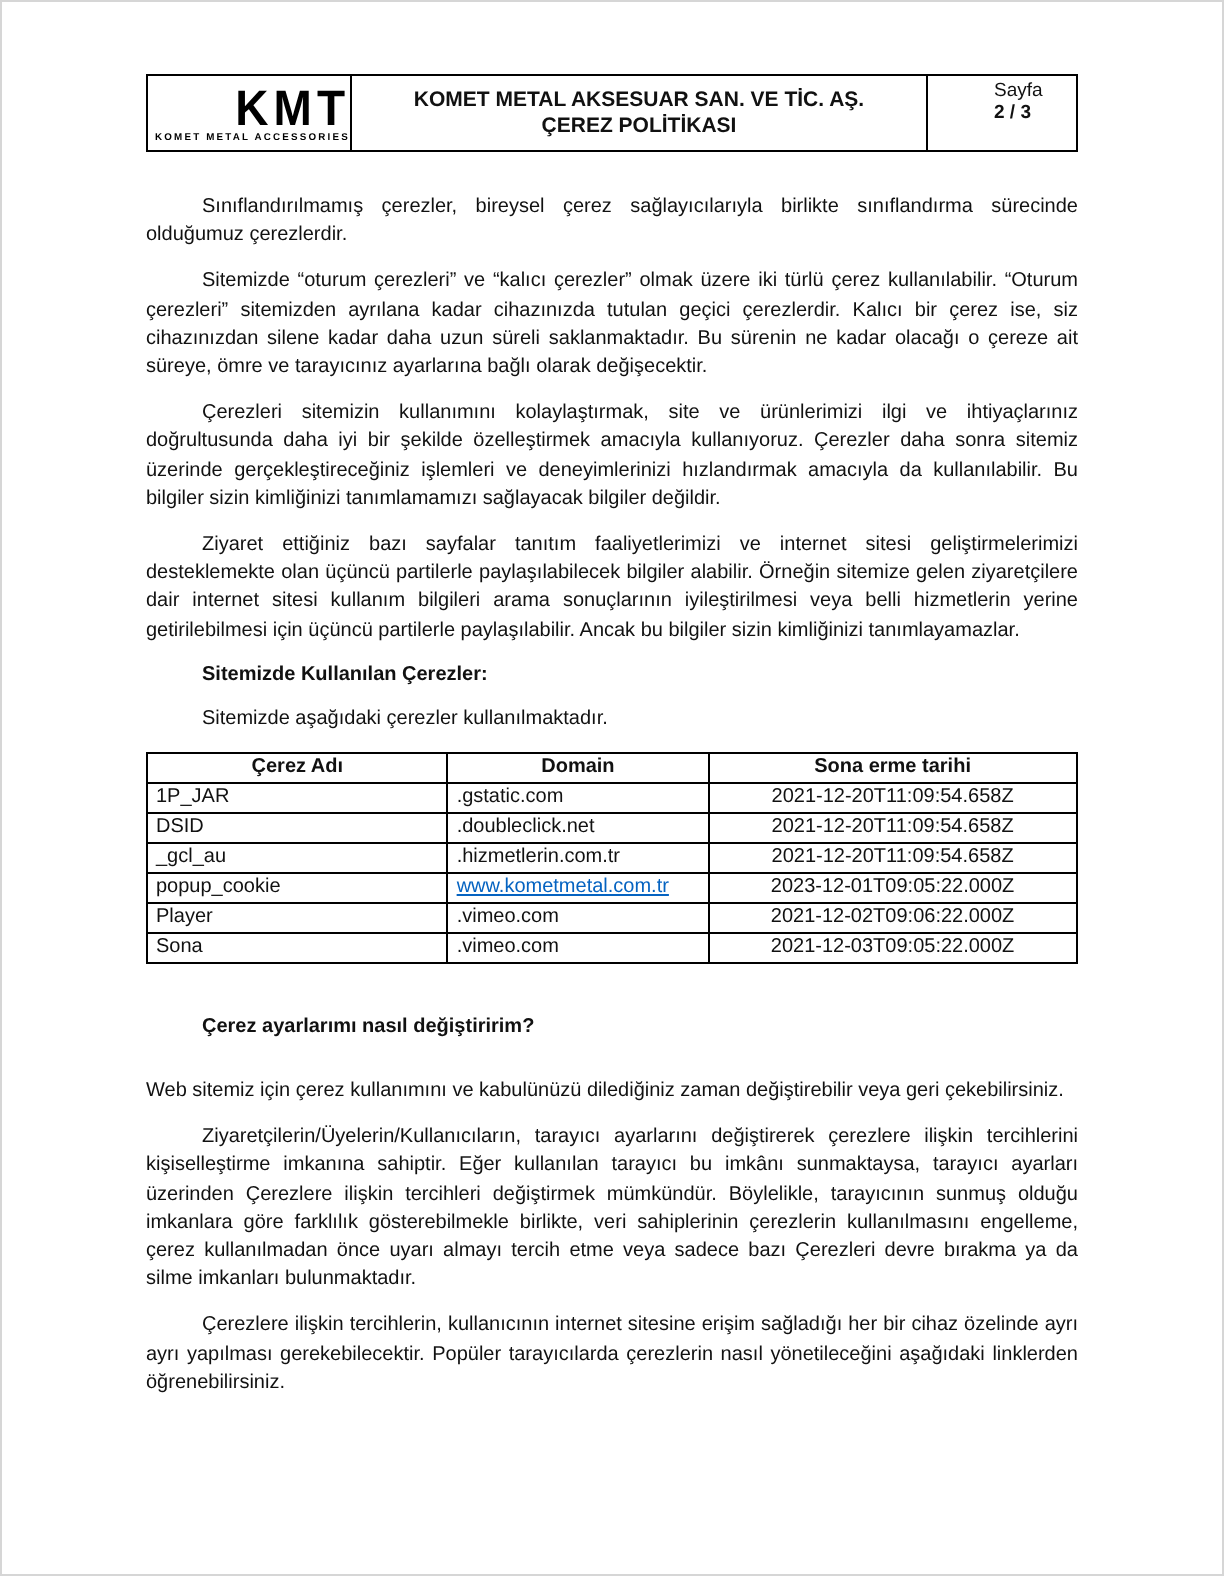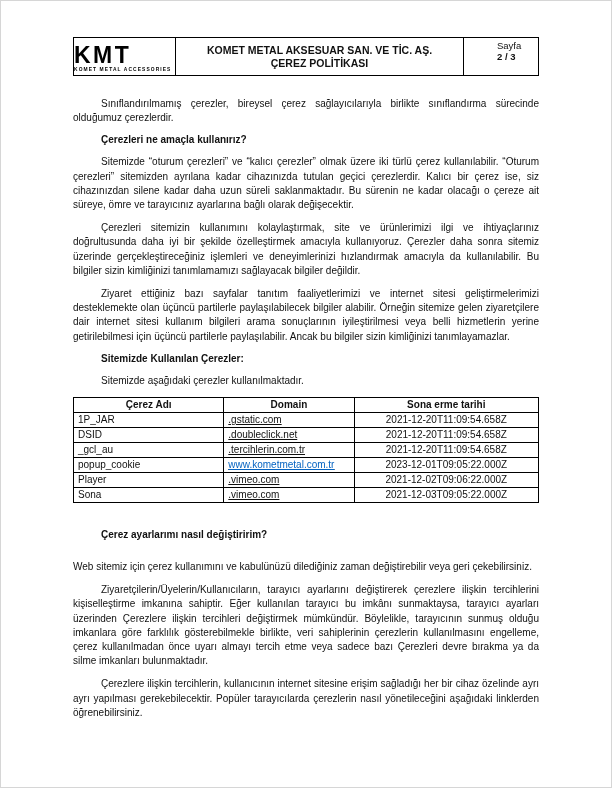--- a/index.html
+++ b/index.html
@@ -20,21 +20,21 @@
   .hdr {
     display: flex;
     border: 1.6px solid #000;
     height: 39px;
     align-items: stretch;
   }
   .hdr-cell { display: flex; flex-direction: column; justify-content: center; }
   .logo-cell {
     width: 102px;
     border-right: 1.2px solid #000;
-    align-items: flex-start;
+    align-items: flex-end;
     padding-top: 1px;
   }
   .logo-kmt {
     font-weight: 900;
     font-size: 23px;
     line-height: 23px;
     letter-spacing: 2.5px;
     color: #000;
     transform: scaleY(1.08);
   }
@@ -86,21 +86,21 @@
   }
   table.cookies th, table.cookies td {
     border: 1.2px solid #000;
     height: 15px;
     padding: 0 4px;
     font-size: 10px;
     line-height: 12px;
   }
   table.cookies th { font-weight: 700; text-align: center; }
   td.c-name   { width: 150px; text-align: left; }
-  td.c-domain { width: 130px; text-align: left; text-decoration: underline; }
+  td.c-domain { width: 130px; text-align: left; }
   td.c-date   { width: 184px; text-align: center; }
   a.link {
     color: #0563C1;
     text-decoration: underline;
     cursor: pointer;
   }
 
   .h-settings { margin-top: 26px; margin-bottom: 20px; }
   p.noind { text-indent: 0; }
 </style>
@@ -121,21 +121,20 @@
     <div class="hdr-cell page-cell">
       <div class="page-label">Sayfa</div>
       <div class="page-num">2 / 3</div>
     </div>
   </div>
 
   <div class="body-text">
 
     <p class="para ind">Sınıflandırılmamış çerezler, bireysel çerez sağlayıcılarıyla birlikte sınıflandırma sürecinde olduğumuz çerezlerdir.</p>
 
-    <div class="h-bold">Çerezleri ne amaçla kullanırız?</div>
 
     <p class="para ind">Sitemizde “oturum çerezleri” ve “kalıcı çerezler” olmak üzere iki türlü çerez kullanılabilir. “Oturum çerezleri” sitemizden ayrılana kadar cihazınızda tutulan geçici çerezlerdir. Kalıcı bir çerez ise, siz cihazınızdan silene kadar daha uzun süreli saklanmaktadır. Bu sürenin ne kadar olacağı o çereze ait süreye, ömre ve tarayıcınız ayarlarına bağlı olarak değişecektir.</p>
     <p class="para ind">Çerezleri sitemizin kullanımını kolaylaştırmak, site ve ürünlerimizi ilgi ve ihtiyaçlarınız doğrultusunda daha iyi bir şekilde özelleştirmek amacıyla kullanıyoruz. Çerezler daha sonra sitemiz üzerinde gerçekleştireceğiniz işlemleri ve deneyimlerinizi hızlandırmak amacıyla da kullanılabilir. Bu bilgiler sizin kimliğinizi tanımlamamızı sağlayacak bilgiler değildir.</p>
     <p class="para ind">Ziyaret ettiğiniz bazı sayfalar tanıtım faaliyetlerimizi ve internet sitesi geliştirmelerimizi desteklemekte olan üçüncü partilerle paylaşılabilecek bilgiler alabilir. Örneğin sitemize gelen ziyaretçilere dair internet sitesi kullanım bilgileri arama sonuçlarının iyileştirilmesi veya belli hizmetlerin yerine getirilebilmesi için üçüncü partilerle paylaşılabilir. Ancak bu bilgiler sizin kimliğinizi tanımlayamazlar.</p>
 
     <div class="h-bold">Sitemizde Kullanılan Çerezler:</div>
 
     <p class="para ind">Sitemizde aşağıdaki çerezler kullanılmaktadır.</p>
 
     <table class="cookies">
@@ -152,21 +151,21 @@
           <td class="c-domain">.gstatic.com</td>
           <td class="c-date">2021-12-20T11:09:54.658Z</td>
         </tr>
         <tr>
           <td class="c-name">DSID</td>
           <td class="c-domain">.doubleclick.net</td>
           <td class="c-date">2021-12-20T11:09:54.658Z</td>
         </tr>
         <tr>
           <td class="c-name">_gcl_au</td>
-          <td class="c-domain">.tercihlerin.com.tr</td>
+          <td class="c-domain">.hizmetlerin.com.tr</td>
           <td class="c-date">2021-12-20T11:09:54.658Z</td>
         </tr>
         <tr>
           <td class="c-name">popup_cookie</td>
           <td class="c-domain">
             <a class="link">www.kometmetal.com.tr</a>
           </td>
           <td class="c-date">2023-12-01T09:05:22.000Z</td>
         </tr>
         <tr>

